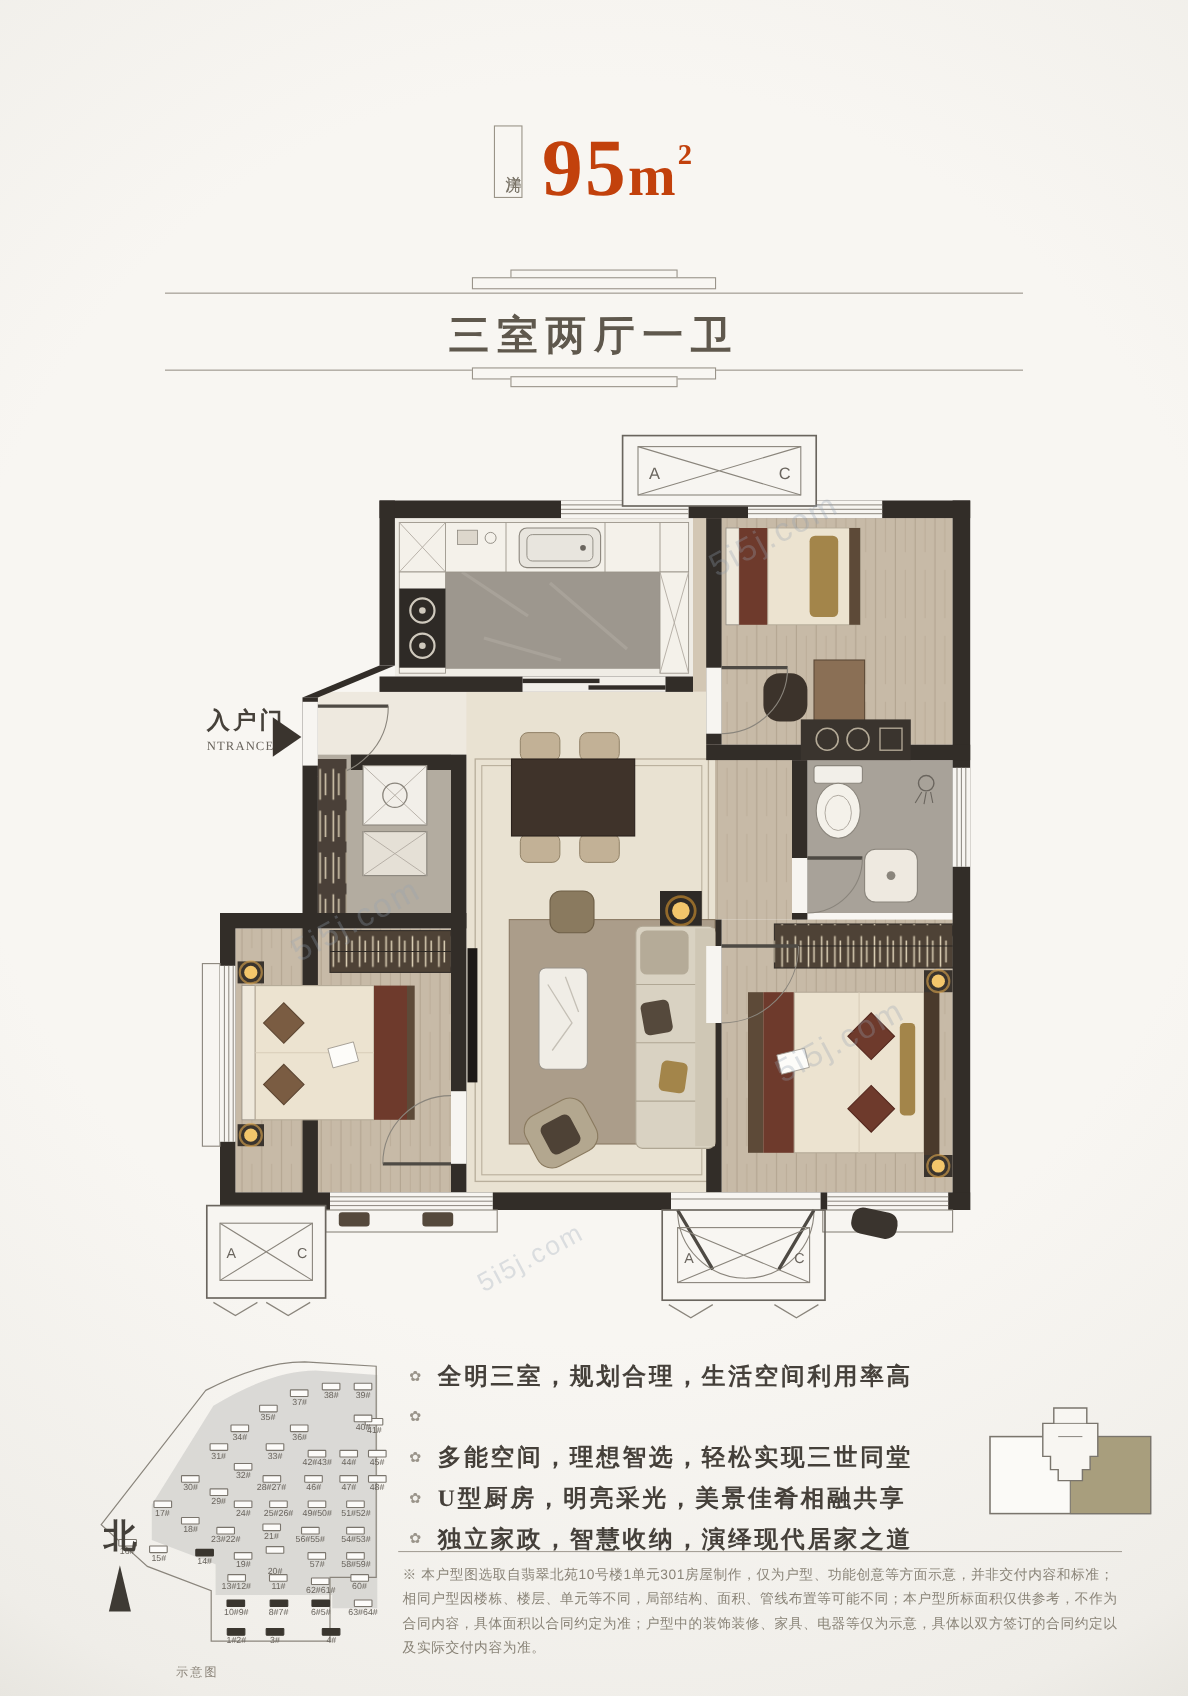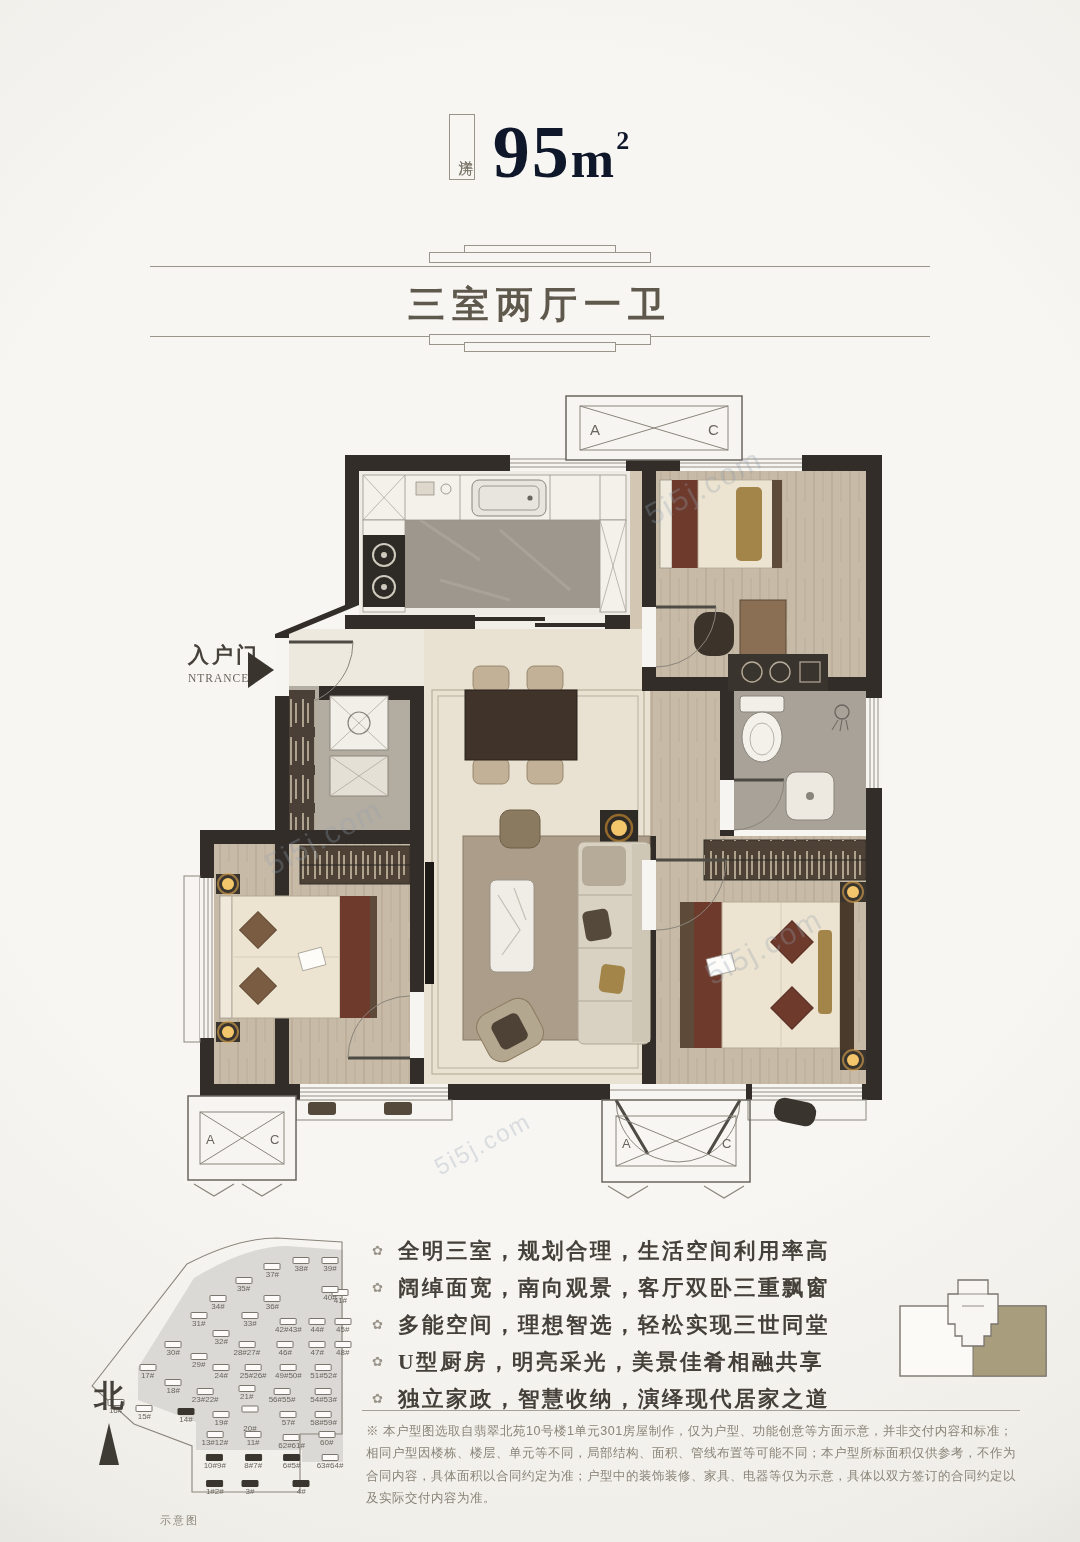--- a/index.html
+++ b/index.html
@@ -12,21 +12,21 @@
   .page{position:absolute;inset:0;}
 
   
   .header{position:absolute;top:108px;left:0;width:1080px;display:flex;justify-content:center;align-items:flex-start;gap:18px;}
   .tagbox{border:1px solid #9a9488;color:#7a7468;width:26px;padding:7px 0 6px;text-align:center;
     font-size:15px;line-height:17px;letter-spacing:0;writing-mode:vertical-rl;height:66px;box-sizing:border-box;margin-top:6px;}
   .h-mid{display:flex;flex-direction:column;align-items:center;margin-top:6px;}
   .h-en{font-size:23px;letter-spacing:7px;color:#6e675b;font-weight:bold;padding:0 2px 8px;}
   .h-rule{width:170px;border-top:1.5px solid #8a8478;margin-bottom:10px;}
   .h-cn{font-size:19px;letter-spacing:11px;color:#6e675b;margin-left:8px;}
-  .h-area{font-size:74px;color:#0f172a;line-height:74px;margin-top:-4px;font-weight:bold;letter-spacing:2px;}
+  .h-area{font-size:74px;color:#c2410c;line-height:74px;margin-top:-4px;font-weight:bold;letter-spacing:2px;}
   .h-area .unit{font-size:52px;font-weight:bold;}
   .h-area sup{font-size:26px;vertical-align:28px;}
 
   
   .banner{position:absolute;top:250px;left:0;width:1080px;height:100px;}
   .b-line{position:absolute;left:150px;width:780px;border-top:1px solid #9a948a;}
   .b-line.top{top:16px;}
   .b-line.bot{top:86px;}
   .b-deco{position:absolute;left:50%;transform:translateX(-50%);border:1px solid #9a948a;background:#f8f6f2;}
   .b-deco.t1{top:2px;width:220px;height:9px;}
@@ -620,21 +620,20 @@
     <div class="site-caption">示意图</div>
   </div>
 
   <ul class="features">
       <li>
         <span class="fb">✿</span>
         <span class="ft">全明三室，规划合理，生活空间利用率高</span>
       </li>
       <li>
         <span class="fb">✿</span>
-        <span class="ft">阔绰面宽，南向观景，客厅双卧三重飘窗</span>
       </li>
       <li>
         <span class="fb">✿</span>
         <span class="ft">多能空间，理想智选，轻松实现三世同堂</span>
       </li>
       <li>
         <span class="fb">✿</span>
         <span class="ft">U型厨房，明亮采光，美景佳肴相融共享</span>
       </li>
       <li>

